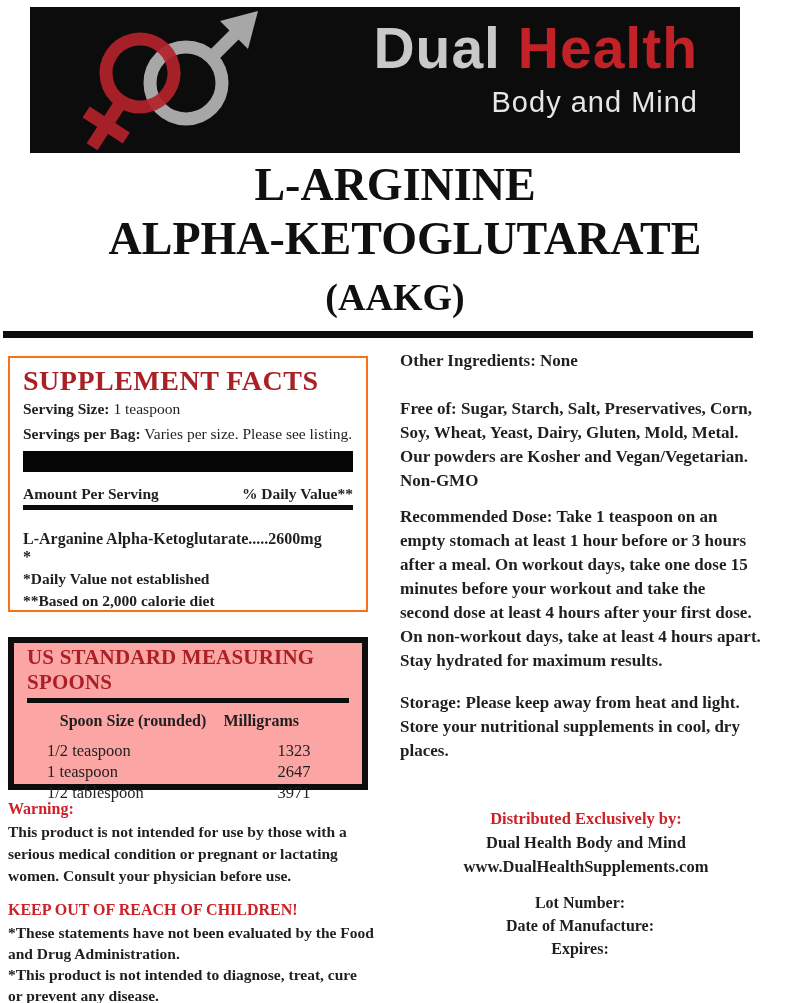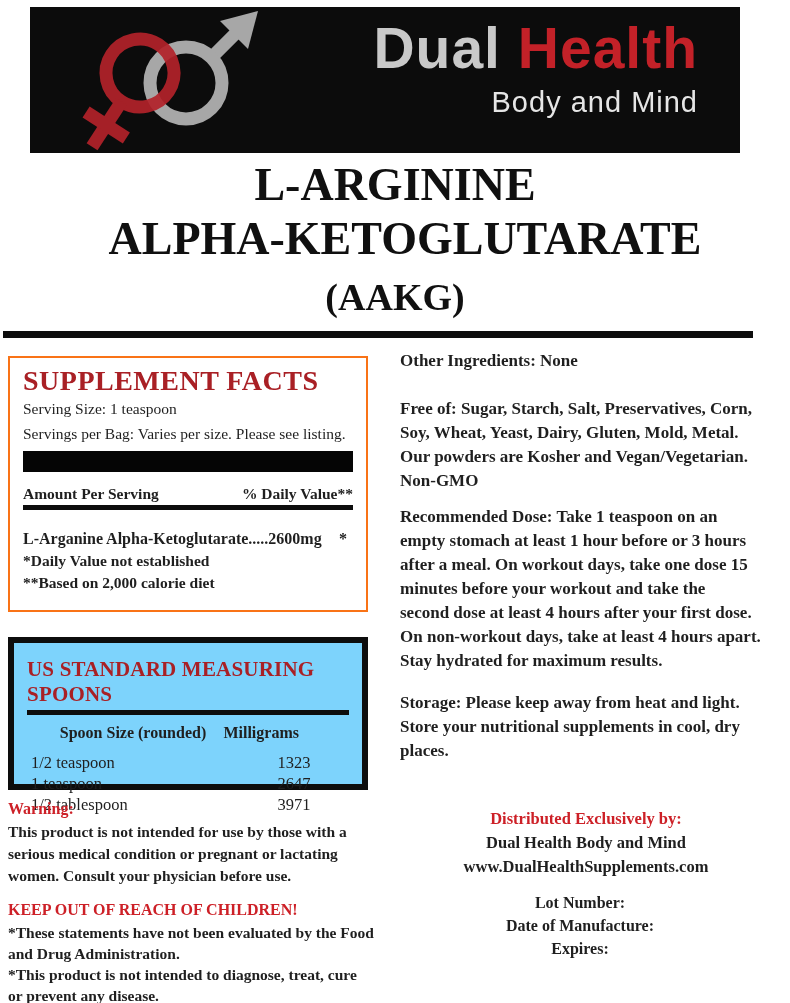--- a/index.html
+++ b/index.html
@@ -27,37 +27,37 @@
   .title-l2{font-size:46px;font-weight:bold;line-height:1.18;margin-left:20px;}
   .title-l3{font-size:38px;font-weight:bold;line-height:1.3;margin-top:6px;}
   .big-rule{position:absolute;left:3px;top:331px;width:750px;height:7px;background:#0d0d0d;}
   
   .sf-box{
     position:absolute;left:8px;top:356px;width:360px;height:256px;box-sizing:border-box;
     border:2px solid #f97316;background:#fff;padding:8px 13px;
   }
   .sf-title{color:var(--red_heading,#a92025);font-size:28px;font-weight:bold;letter-spacing:.5px;line-height:1.05;}
   .sf-line{font-size:15.5px;line-height:1.42;margin-top:3px;}
-  .sf-label{font-weight:normal;}
+  .sf-label{font-weight:bold;}
   .sf-bar{height:21px;background:#050505;margin-top:6px;}
   .sf-head-row{display:flex;justify-content:space-between;font-size:15.5px;font-weight:bold;margin-top:13px;}
   .sf-head-rule{height:5px;background:#0d0d0d;margin-top:2px;}
-  .sf-ing-row{display:flex;justify-content:space-between;font-size:16px;font-weight:bold;margin-top:20px;padding-right:6px;}
+  .sf-ing-row{display:flex;justify-content:space-between;font-size:16px;font-weight:bold;margin-top:20px;padding-right:6px;flex-direction:column;}
   .sf-foot{font-size:15.5px;font-weight:bold;line-height:1.45;margin-top:24px;}
   .ms-box{
     position:absolute;left:8px;top:637px;width:360px;height:153px;box-sizing:border-box;
-    border:6px solid #0d0d0d;background:#7dd3fc;padding:14px 13px;
+    border:6px solid #0d0d0d;background:#fca5a5;padding:2px 13px;
   }
   .ms-title{color:var(--red_heading,#a92025);font-size:21px;font-weight:bold;letter-spacing:.2px;}
   .ms-rule{height:5px;background:#0d0d0d;margin-top:3px;}
   .ms-head{display:flex;justify-content:center;font-size:16px;font-weight:bold;margin-top:9px;}
   .ms-head .c2{width:110px;text-align:center;}
   .ms-rows{margin-top:10px;}
   .ms-row{display:flex;justify-content:space-between;font-size:16.5px;line-height:21px;}
-  .ms-row .c1{padding-left:4px;}
+  .ms-row .c1{padding-left:4px;margin-left:16px;}
   .ms-row .c2{width:110px;text-align:center;}
   
   .warning-block{position:absolute;left:8px;top:799px;width:390px;}
   .red-head{color:var(--red_accent,#cd2027);font-weight:bold;font-size:16px;line-height:20px;}
   .body-lines{font-size:15.5px;font-weight:bold;line-height:22px;white-space:pre-line;margin-top:2px;}
   .children-block{position:absolute;left:8px;top:900px;width:410px;}
   .children-block .body-lines{line-height:21px;}
   
   .right-col{position:absolute;left:400px;top:349px;width:388px;}
   .r-par{font-size:17px;font-weight:bold;line-height:24px;white-space:pre-line;}

